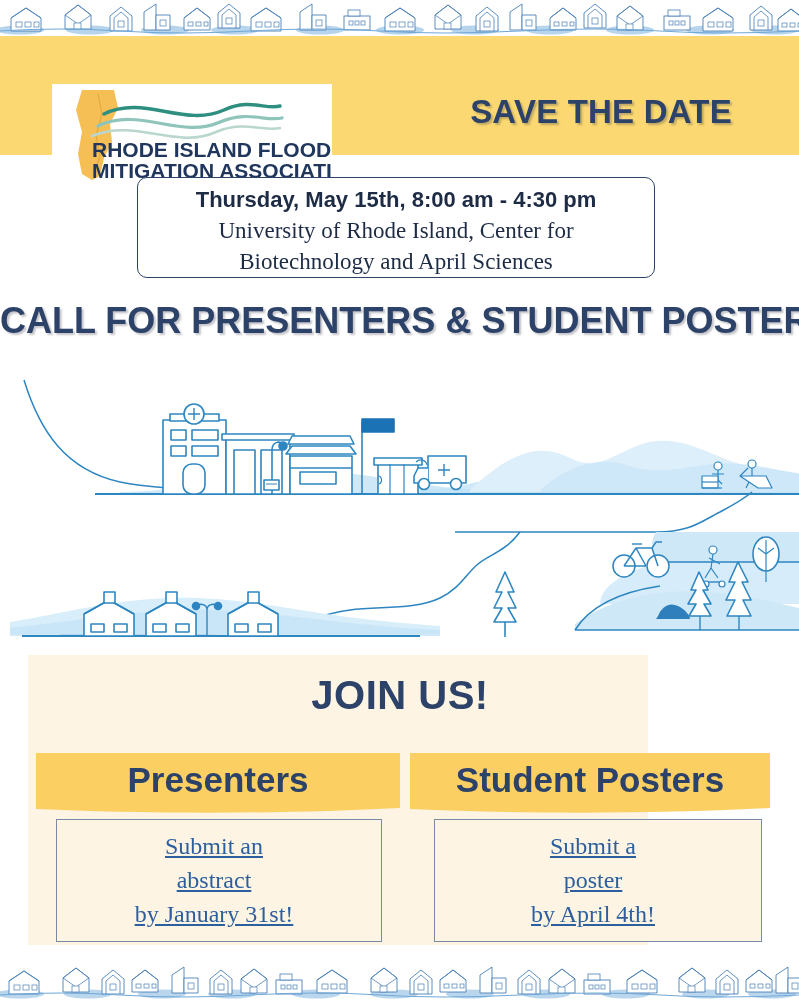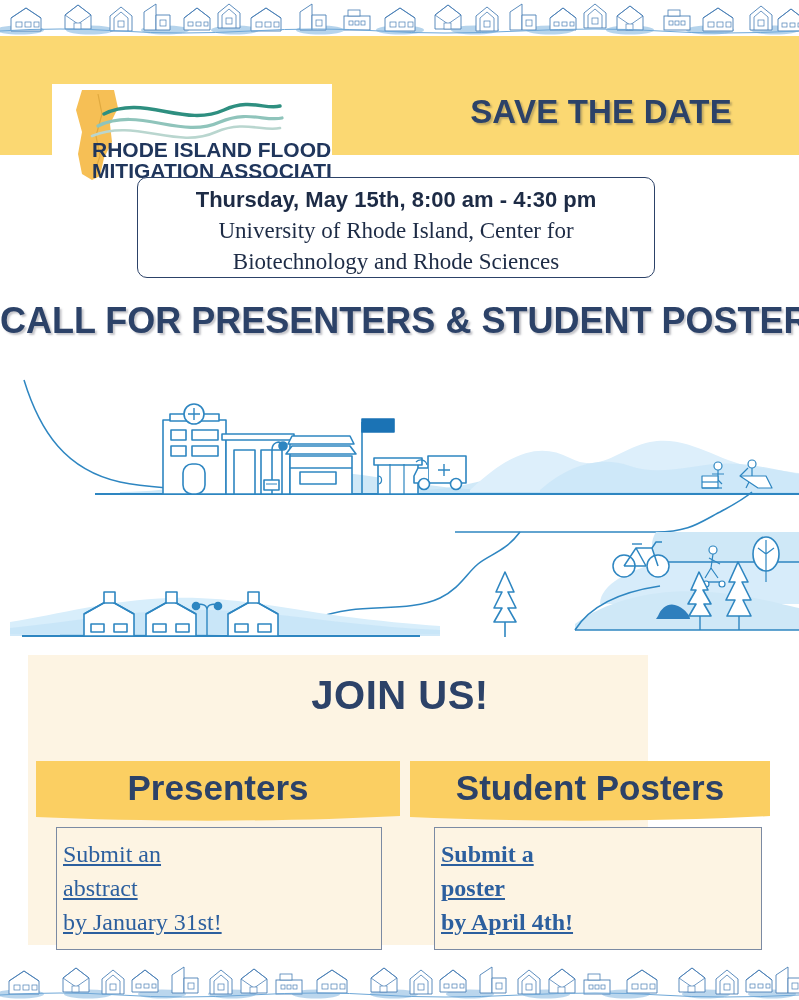--- a/index.html
+++ b/index.html
@@ -121,45 +121,44 @@
   .col{position:absolute;top:98px;}
   .col-left{left:8px;width:364px;}
   .col-right{left:382px;width:360px;}
 
   .ribbon{
     position:relative;
     height:54px;
     background:#fbcf62;
     text-align:center;
     overflow:visible;
-    margin-top:8px;
   }
   .ribbon-label{
     display:block;
     font-size:35px;font-weight:bold;
     color:#2c4268;
     line-height:54px;
     white-space:nowrap;
   }
   .ribbon-tail{
     position:absolute;left:0;bottom:-7px;
     width:100%;height:8px;
     display:block;
   }
 
   .linkbox{
     margin:12px 18px 0 18px;
     border:1.2px solid #7b8aa3;
     background:#fdf4e3;
-    text-align:left;
+    text-align:center;
     padding:9px 16px 10px 6px;
     box-sizing:border-box;
   }
   .col-left .linkbox{margin-left:20px;margin-right:18px;}
-  .col-right .linkbox{margin-left:24px;margin-right:8px;font-weight:bold;}
+  .col-right .linkbox{margin-left:24px;margin-right:8px;}
   .link-line{
     display:block;
     font-family:"Liberation Serif", serif;
     font-size:24px;
     line-height:34px;
     color:#2c5f9e;
     text-decoration:underline;
     cursor:pointer;
     white-space:nowrap;
   }
@@ -269,21 +268,21 @@
     </div>
 
     <div class="header-text">
       <div class="save-the-date">SAVE THE DATE</div>
     </div>
   </div>
 
   <div class="datebox">
     <div class="date-line">Thursday, May 15th, 8:00 am - 4:30 pm</div>
     <div class="loc-line">University of Rhode Island, Center for</div>
-    <div class="loc-line">Biotechnology and Rhode Sciences</div>
+    <div class="loc-line">Biotechnology and April Sciences</div>
   </div>
 
   <div class="call-heading">CALL FOR PRESENTERS &amp; STUDENT POSTERS</div>
 
   <div class="illustration">
     <svg width="799" height="285" viewBox="0 0 799 285" xmlns="http://www.w3.org/2000/svg">
       <g stroke="#2e86c1" fill="none" stroke-width="1.6" stroke-linejoin="round">
 
         <path d="M24 8 C40 60, 66 98, 120 110 C180 122, 300 120, 420 120" stroke-width="1.5"></path>
 

